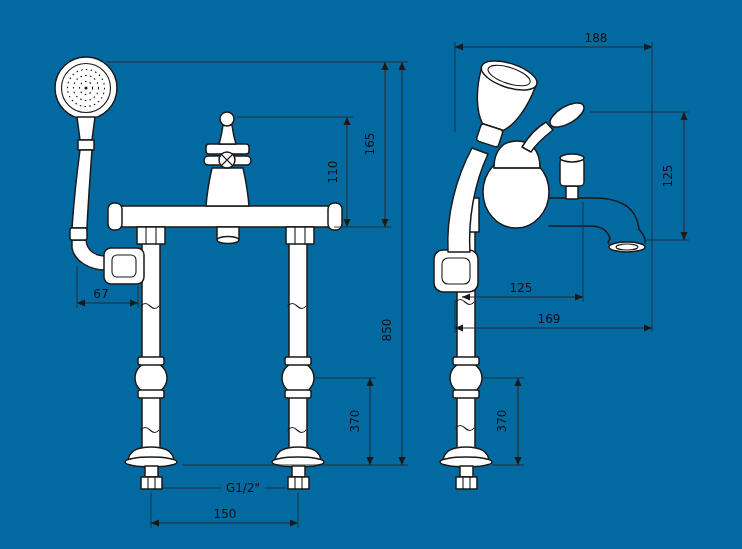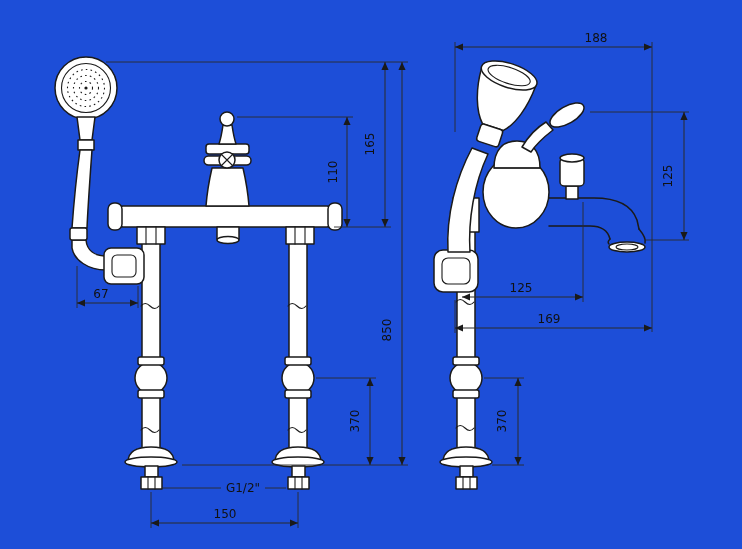--- a/index.html
+++ b/index.html
@@ -1,16 +1,16 @@
 <!DOCTYPE html>
 <html><head>
 <meta charset="utf-8">
 <style>
   html,body{margin:0;padding:0;background:#ffffff;}
-  #canvas{position:relative;width:742px;height:549px;background:#1d4ed8;overflow:hidden;}
+  #canvas{position:relative;width:742px;height:549px;background:#0369a1;overflow:hidden;}
   svg{display:block;}
   svg text{font-family:"DejaVu Sans","Liberation Sans",sans-serif;font-size:12px;fill:#111111;}
   .ln{stroke:#1a1a1a;stroke-width:1.5;fill:none;stroke-linecap:round;stroke-linejoin:round;}
   .ln2{stroke:#1a1a1a;stroke-width:1.1;fill:none;stroke-linecap:round;stroke-linejoin:round;}
   .fw{stroke:#1a1a1a;stroke-width:1.5;fill:#ffffff;stroke-linejoin:round;}
   .dot{stroke:#1a1a1a;stroke-width:1.1;fill:none;stroke-dasharray:1.6 3.2;}
   .dim{stroke:#2a2a2a;stroke-width:1;fill:none;}
   .ext{stroke:#2a2a2a;stroke-width:0.9;fill:none;}
 </style>
 </head>

